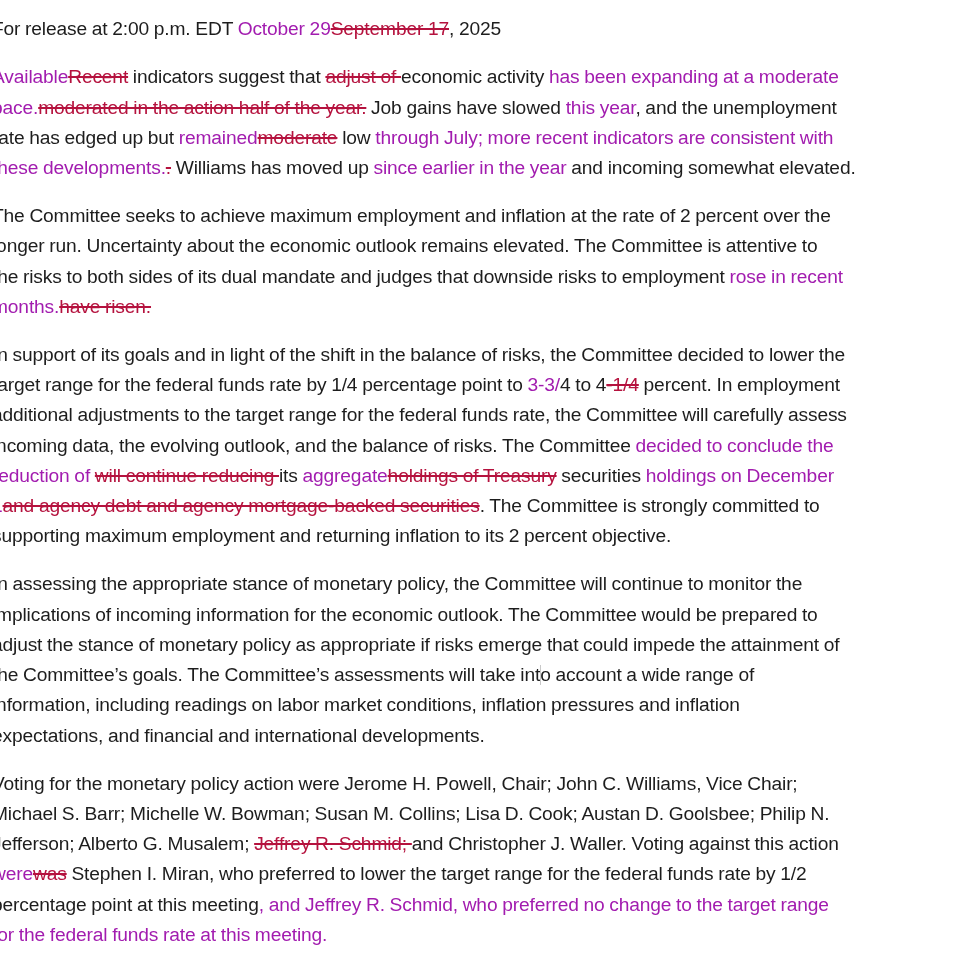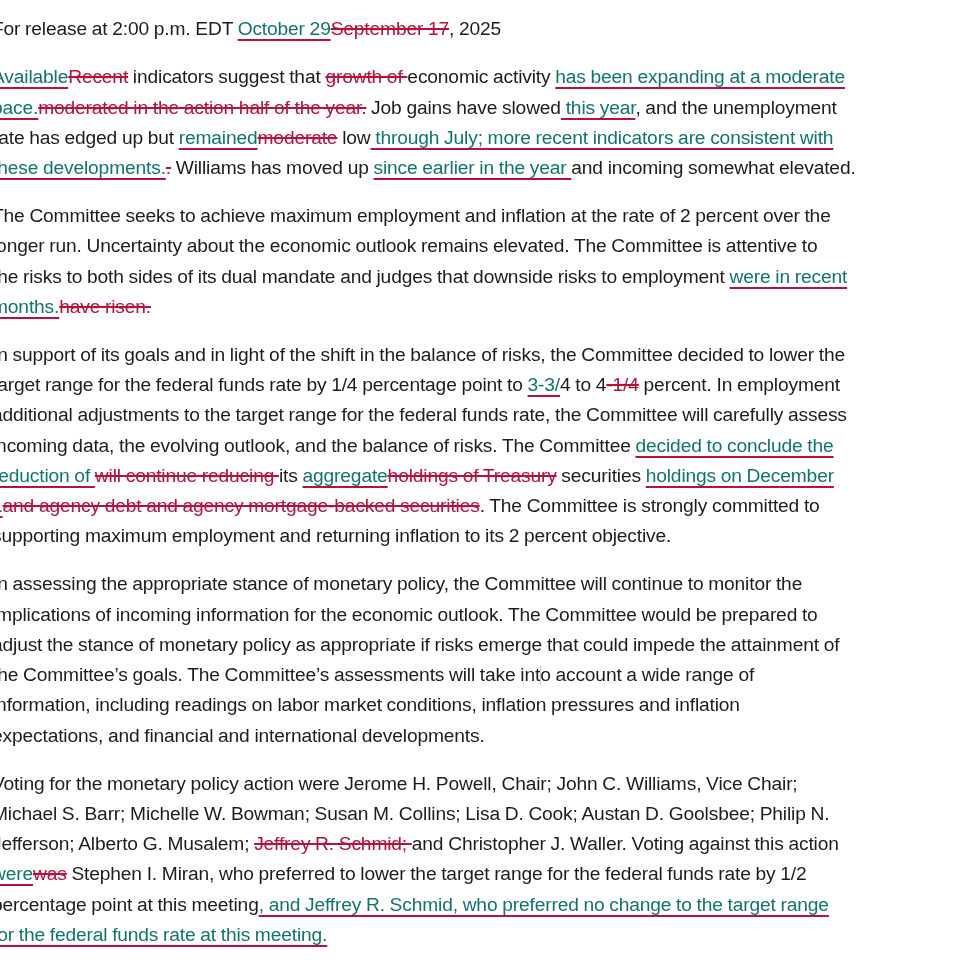--- a/index.html
+++ b/index.html
@@ -11,41 +11,41 @@
     width: 985px;
     font-family: "Liberation Sans", sans-serif;
     font-size: 19.2px;
     line-height: 30.3px;
     color: #1d1d1d;
     letter-spacing: -0.15px;
     word-spacing: -0.4px;
   }
   .para { margin: 0 0 17.5px 0; white-space: nowrap; }
   .line { display: block; height: 30.3px; }
-  .ins { color: #0f766e; text-decoration: underline; text-decoration-color: #b5123e; text-underline-offset: 4px; text-decoration-thickness: 1.5px; }
+  .ins { color: #a21caf; text-decoration-color: #b5123e; text-underline-offset: 4px; text-decoration-thickness: 1.5px; }
   .del { color: #b5123e; text-decoration: line-through; text-decoration-color: #b5123e; text-decoration-thickness: 1.5px; }
   .caret { display: inline-block; width: 1px; height: 20px; background: #c8c8c8; vertical-align: -4px; margin: 0 -0.5px; }
   .title-line { margin-bottom: 18px; }
 </style>
 </head>
 <body>
 
 <div class="page">
   <div class="para title-line" id="release"><span>For release at 2:00 p.m. EDT </span><span class="ins">October 29</span><span class="del">September 17</span><span>, 2025</span></div>
   <div id="paras">
       <div class="para">
-        <span class="line"><span class="ins">Available</span><span class="del">Recent</span><span> indicators suggest that </span><span class="del">growth of </span><span>economic activity </span><span class="ins">has been expanding at a moderate</span></span>
+        <span class="line"><span class="ins">Available</span><span class="del">Recent</span><span> indicators suggest that </span><span class="del">adjust of </span><span>economic activity </span><span class="ins">has been expanding at a moderate</span></span>
         <span class="line"><span class="ins">pace.</span><span class="del">moderated in the action half of the year.</span><span> Job gains have slowed</span><span class="ins"> this year</span><span>, and the unemployment</span></span>
         <span class="line"><span>rate has edged up but </span><span class="ins">remained</span><span class="del">moderate</span><span> low</span><span class="ins"> through July; more recent indicators are consistent with</span></span>
         <span class="line"><span class="ins">these developments.</span><span class="del">.</span><span> Williams has moved up </span><span class="ins">since earlier in the year </span><span>and incoming somewhat elevated.</span></span>
       </div>
       <div class="para">
         <span class="line"><span>The Committee seeks to achieve maximum employment and inflation at the rate of 2 percent over the</span></span>
         <span class="line"><span>longer run. Uncertainty about the economic outlook remains elevated. The Committee is attentive to</span></span>
-        <span class="line"><span>the risks to both sides of its dual mandate and judges that downside risks to employment </span><span class="ins">were in recent</span></span>
+        <span class="line"><span>the risks to both sides of its dual mandate and judges that downside risks to employment </span><span class="ins">rose in recent</span></span>
         <span class="line"><span class="ins">months.</span><span class="del">have risen.</span></span>
       </div>
       <div class="para">
         <span class="line"><span>In support of its goals and in light of the shift in the balance of risks, the Committee decided to lower the</span></span>
         <span class="line"><span>target range for the federal funds rate by 1/4 percentage point to </span><span class="ins">3-3/</span><span>4 to 4</span><span class="del">-1/4</span><span> percent. In employment</span></span>
         <span class="line"><span>additional adjustments to the target range for the federal funds rate, the Committee will carefully assess</span></span>
         <span class="line"><span>incoming data, the evolving outlook, and the balance of risks. The Committee </span><span class="ins">decided to conclude the</span></span>
         <span class="line"><span class="ins">reduction of </span><span class="del">will continue reducing </span><span>its </span><span class="ins">aggregate</span><span class="del">holdings of Treasury</span><span> securities </span><span class="ins">holdings on December</span></span>
         <span class="line"><span class="ins">1</span><span class="del">and agency debt and agency mortgage-backed securities</span><span>. The Committee is strongly committed to</span></span>
         <span class="line"><span>supporting maximum employment and returning inflation to its 2 percent objective.</span></span>

